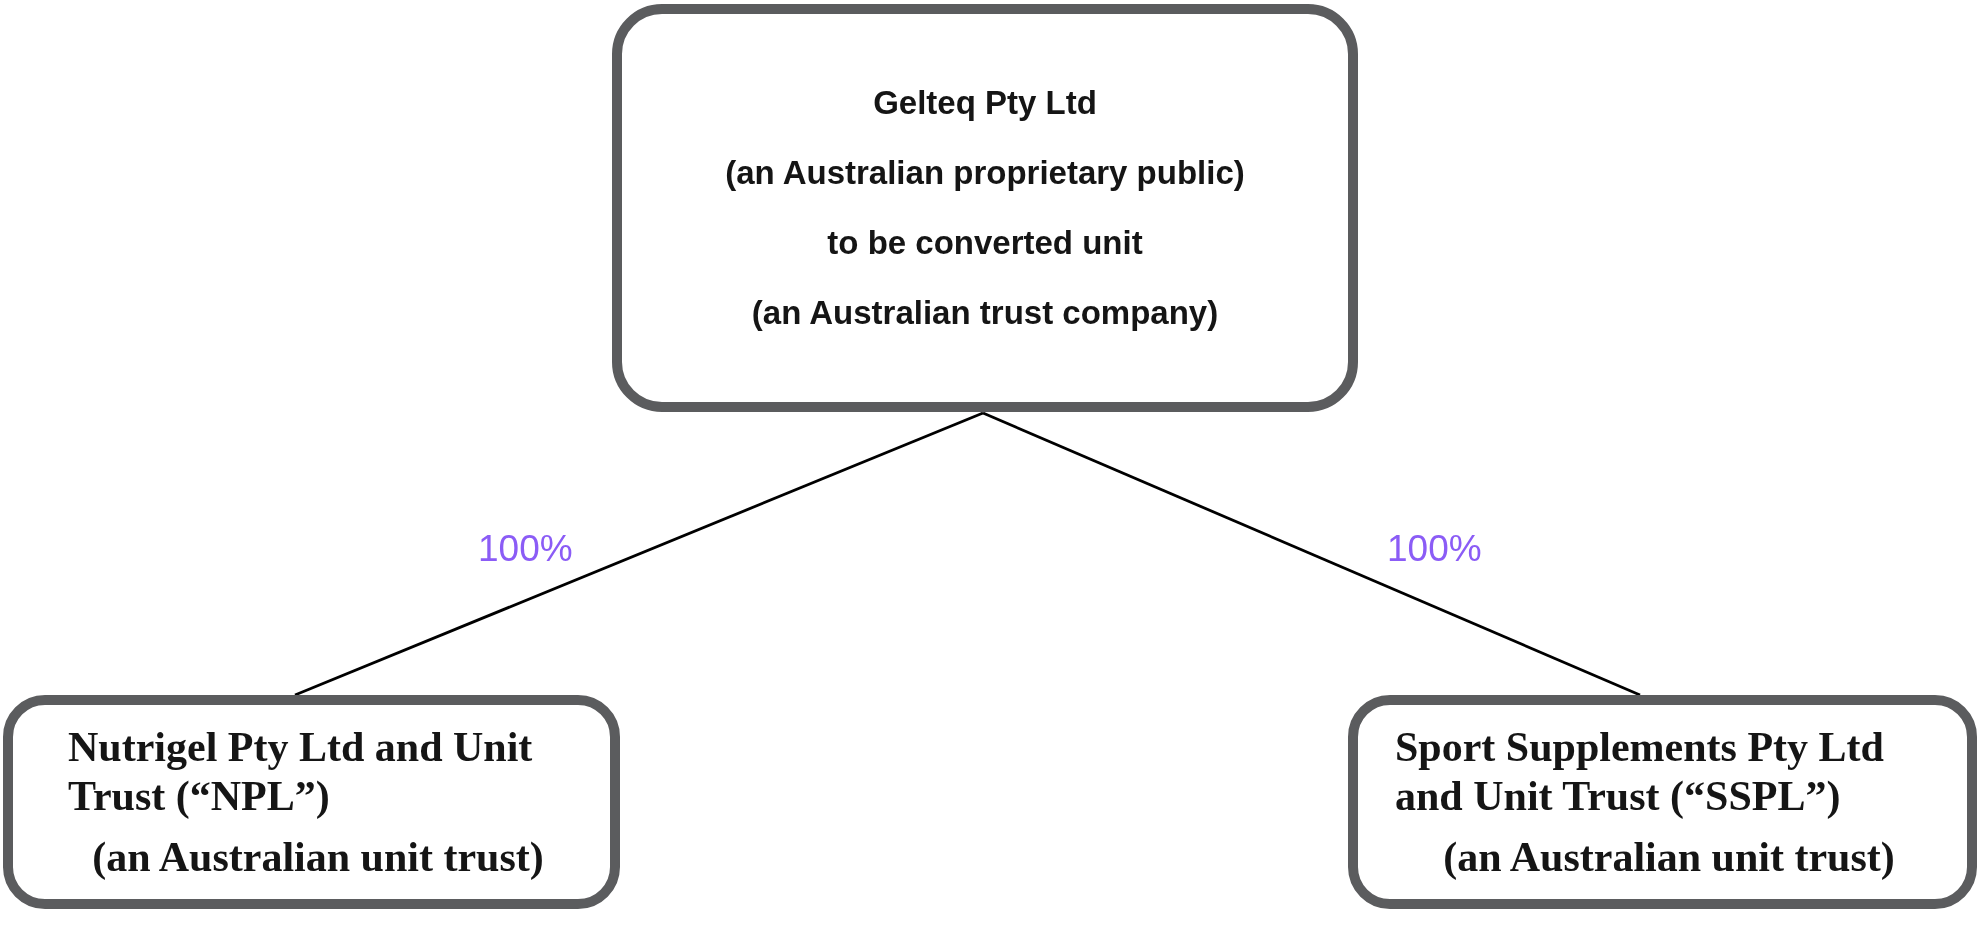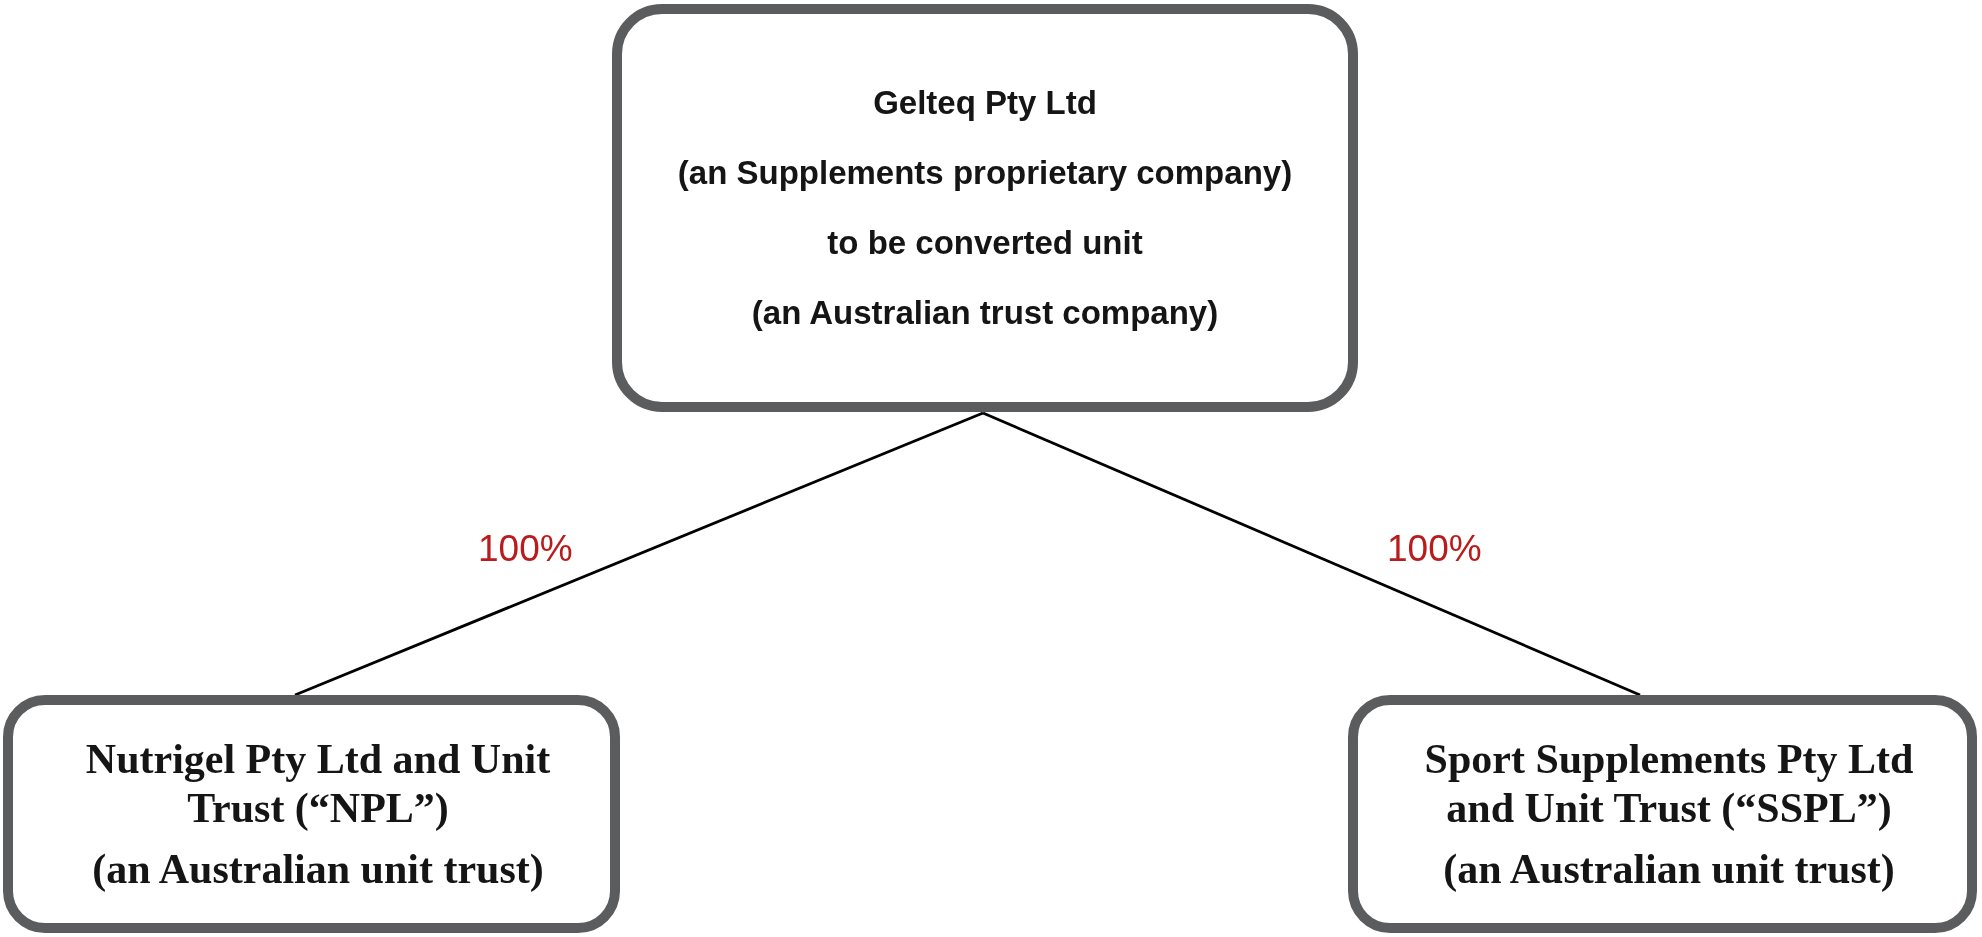--- a/index.html
+++ b/index.html
@@ -29,42 +29,42 @@
   
   .node {
     position: absolute;
     box-sizing: border-box;
     background: #ffffff;
     border: 10px solid #5b5c5e;
     display: flex;
     flex-direction: column;
     align-items: center;
     justify-content: center;
-    text-align: center;
+    text-align: left;
     color: #151515;
   }
 
   .node.parent {
     left: 612px;
     top: 4px;
     width: 746px;
     height: 408px;
     border-radius: 50px;
     font-family: "Liberation Sans", sans-serif;
     font-weight: bold;
     font-size: 33px;
   }
   .node.parent .pline {
     line-height: 70px;
     white-space: nowrap;
   }
 
   .node.child {
     top: 695px;
-    height: 238px;
+    height: 214px;
     border-radius: 42px;
     font-family: "Liberation Serif", serif;
     font-weight: bold;
     font-size: 42px;
     padding-left: 13px;
   }
   .node.child.left {
     left: 3px;
     width: 617px;
   }
@@ -83,39 +83,39 @@
     white-space: nowrap;
   }
 
   
   .edge-label {
     position: absolute;
     font-family: "Liberation Sans", sans-serif;
     font-weight: normal;
     font-size: 37px;
     line-height: 37px;
-    color: #b91c1c;
+    color: #8b5cf6;
     white-space: nowrap;
   }
   .edge-label.left  { left: 478px; top: 530px; }
   .edge-label.right { left: 1387px; top: 530px; }
 </style>
 </head>
 <body>
 
 <div id="canvas">
 
   <svg id="edges-svg" viewBox="0 0 1982 937" xmlns="http://www.w3.org/2000/svg">
     <line x1="983" y1="413" x2="295" y2="695" stroke="#000000" stroke-width="2.8"></line>
     <line x1="983" y1="413" x2="1640" y2="695" stroke="#000000" stroke-width="2.8"></line>
   </svg>
 
   <div class="node parent">
     <div class="pline">Gelteq Pty Ltd</div>
-    <div class="pline">(an Supplements proprietary company)</div>
+    <div class="pline">(an Australian proprietary public)</div>
     <div class="pline">to be converted unit</div>
     <div class="pline">(an Australian trust company)</div>
   </div>
 
   <div class="edge-label left">100%</div>
   <div class="edge-label right">100%</div>
 
   <div class="node child left">
     <div class="child-name">Nutrigel Pty Ltd and Unit Trust (“NPL”)</div>
     <div class="child-type">(an Australian unit trust)</div>

